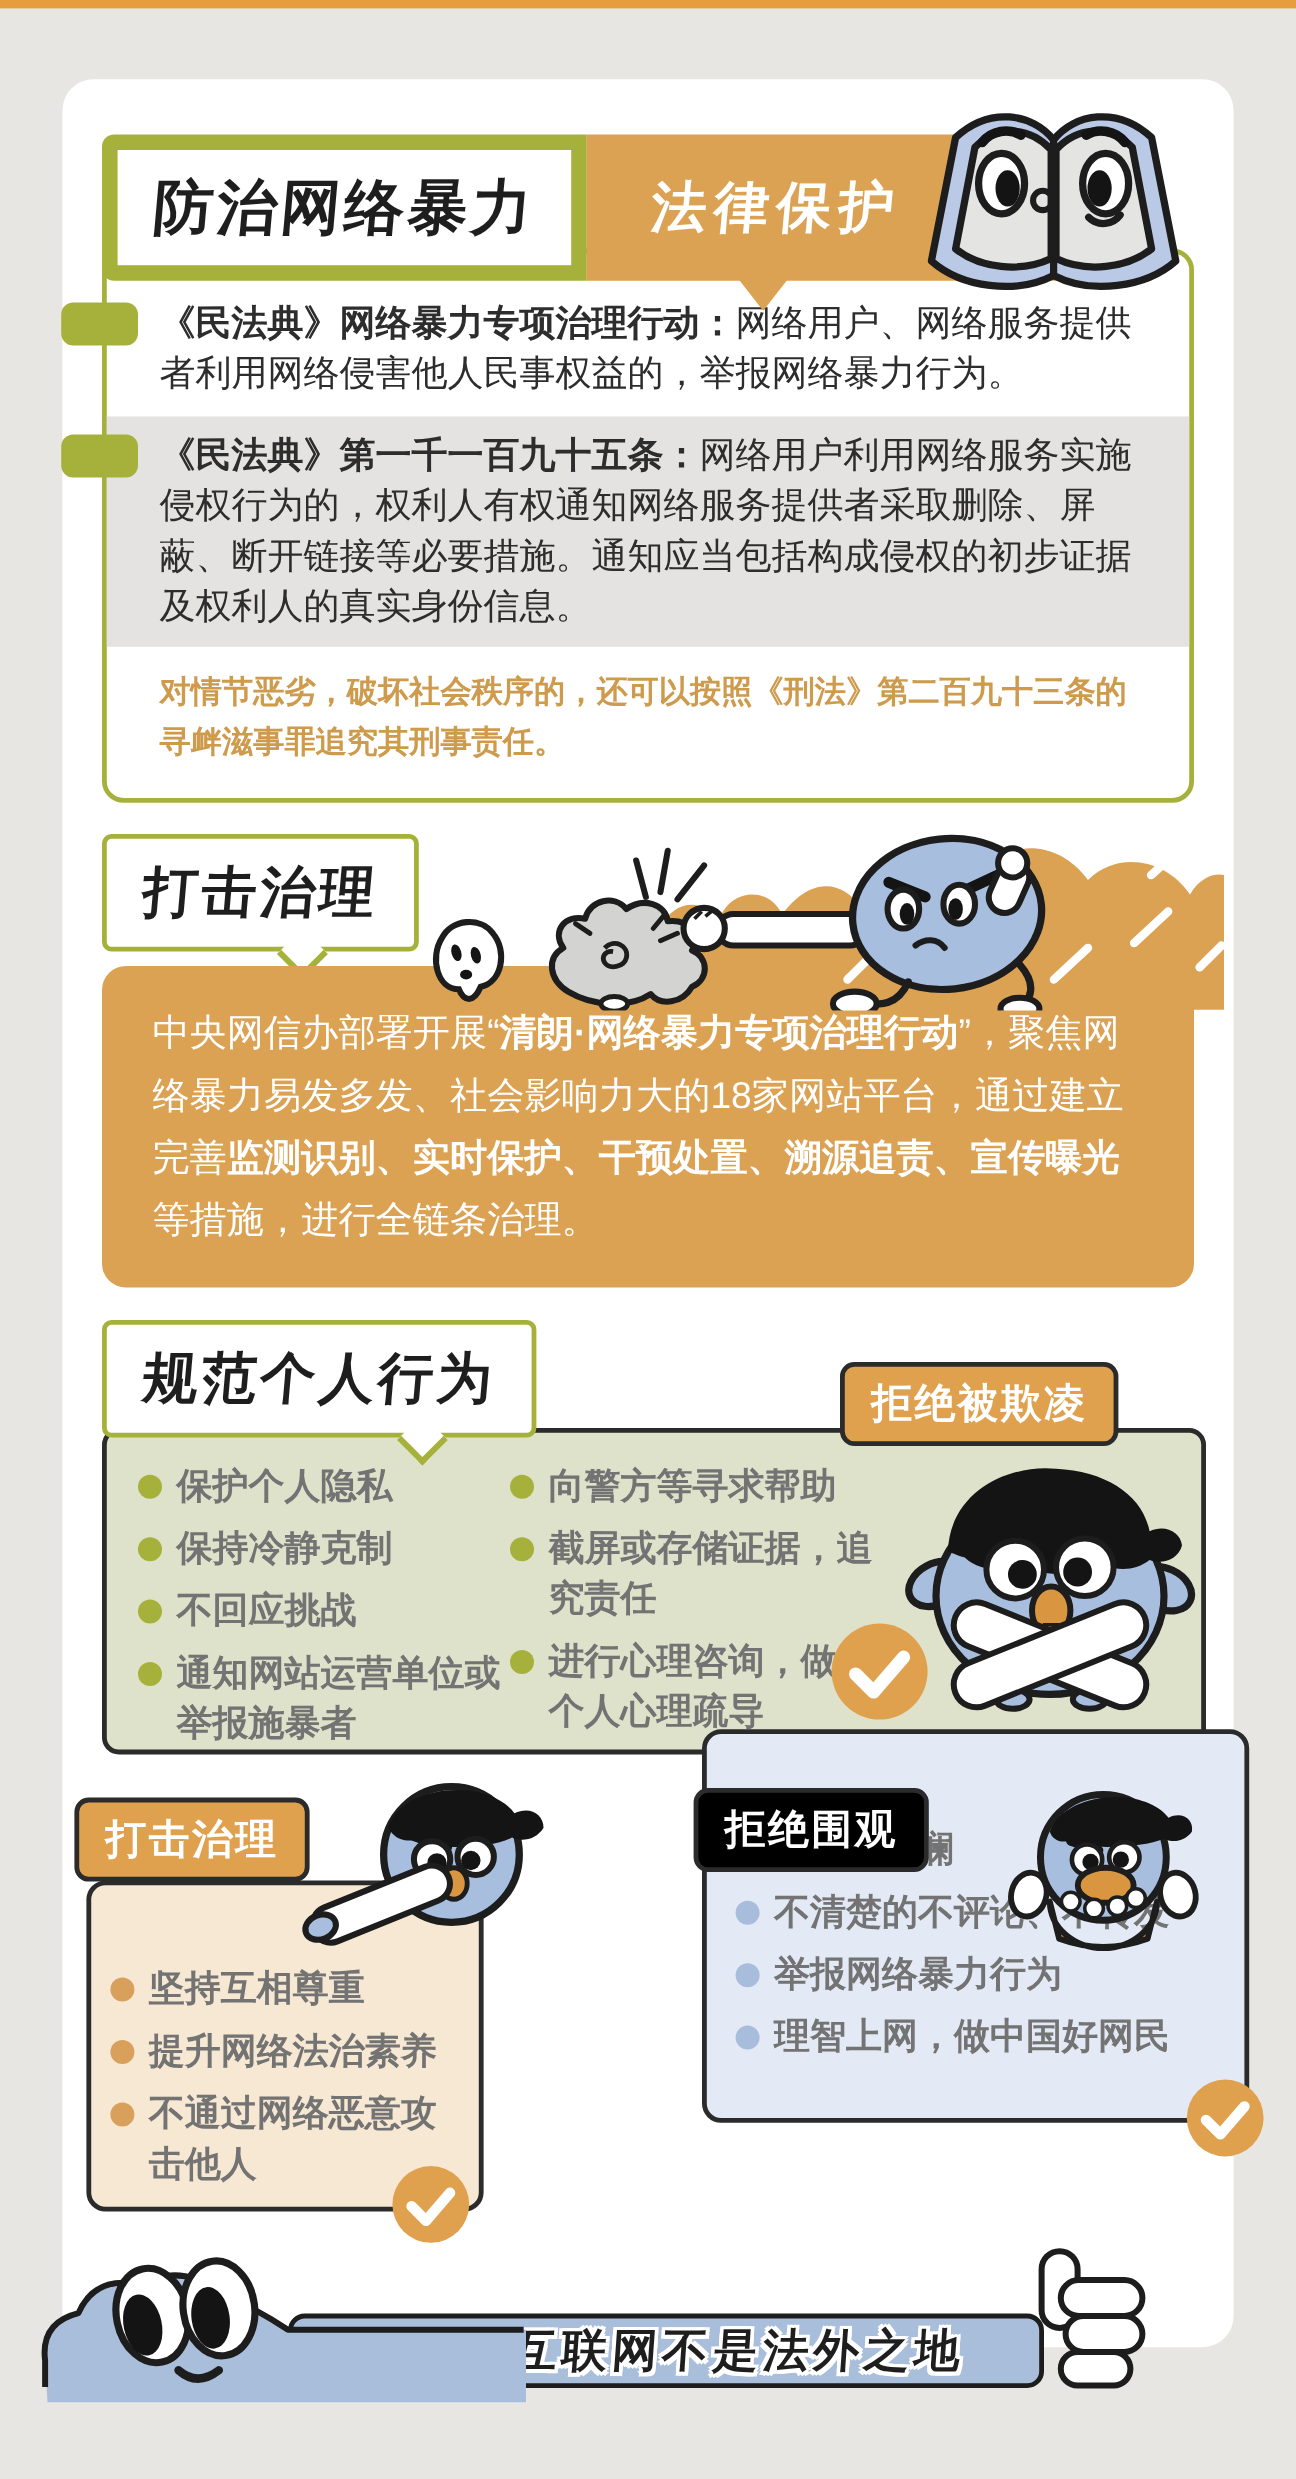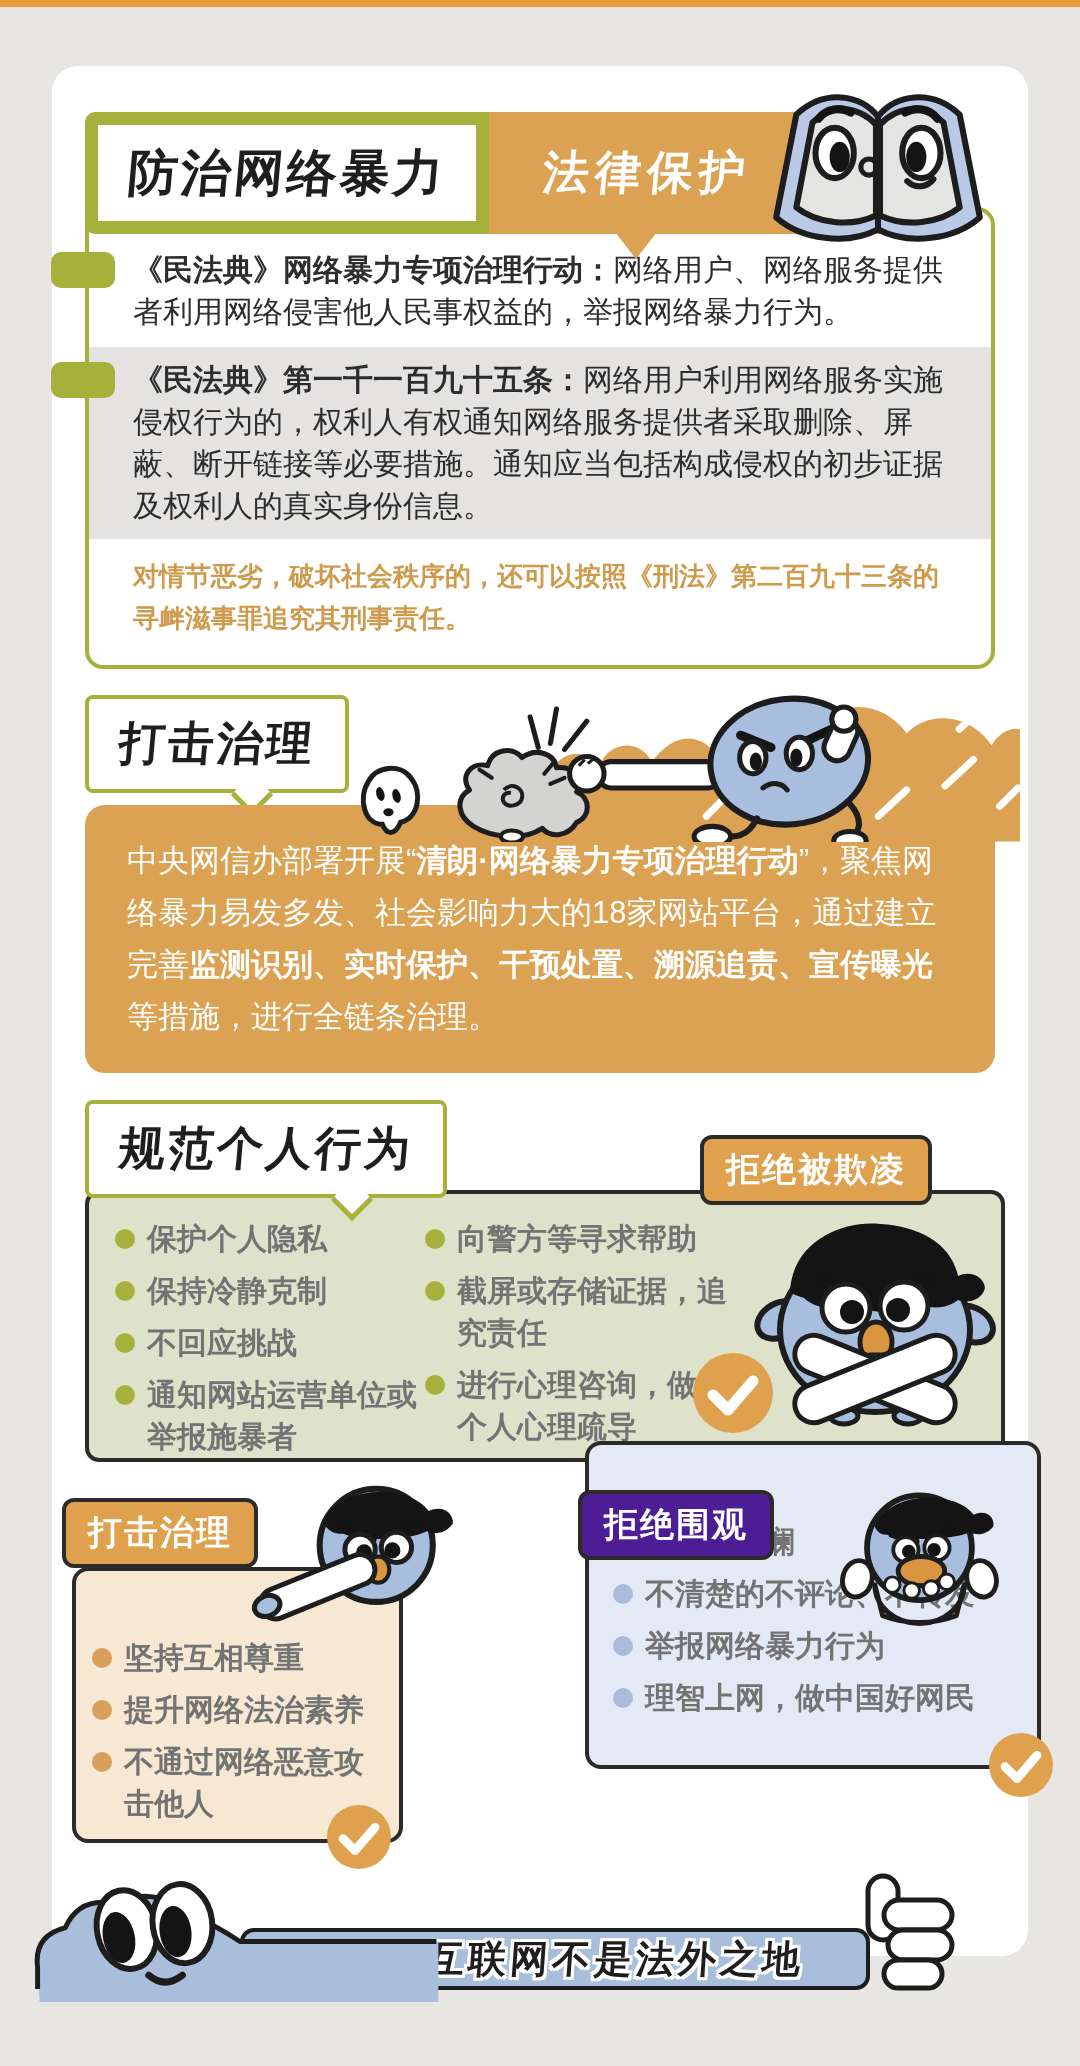--- a/index.html
+++ b/index.html
@@ -59,21 +59,21 @@
     background:#dca253; border-radius:20px; padding:30px 42px; z-index:2;
   }
   .orange-box p { font-size:31px; line-height:52px; color:#ffffff; }
   .orange-box .b { font-weight:800; }
   
   .badge {
     position:absolute; border:4px solid #2b2b2b; border-radius:12px;
     color:#fff; font-weight:900; font-size:34px; padding:8px 22px; letter-spacing:2px; white-space:nowrap;
   }
   .badge-orange { background:#dfa14e; }
-  .badge-blue { background:#4c1d95; }
+  .badge-blue { background:#000000; }
   .badge1 { left:648px; top:1069px; z-index:4; }
   .s3-card {
     position:absolute; left:33px; right:23px; top:1124px; height:272px;
     background:#dfe2ca; border:4px solid #2b2b2b; border-radius:14px;
     padding:24px 0 0 26px; display:flex; z-index:1;
   }
   .col-left { width:310px; } .col-right { width:330px; }
   .item { display:flex; margin-bottom:10px; font-size:30px; line-height:42px; color:#737373; font-weight:600; }
   .dot { flex:0 0 auto; width:20px; height:20px; border-radius:50%; margin:11px 12px 0 0; }
   .dot-olive { background:#a6b13c; } .dot-orange { background:#d9a05c; } .dot-blue { background:#a8bcdc; }

